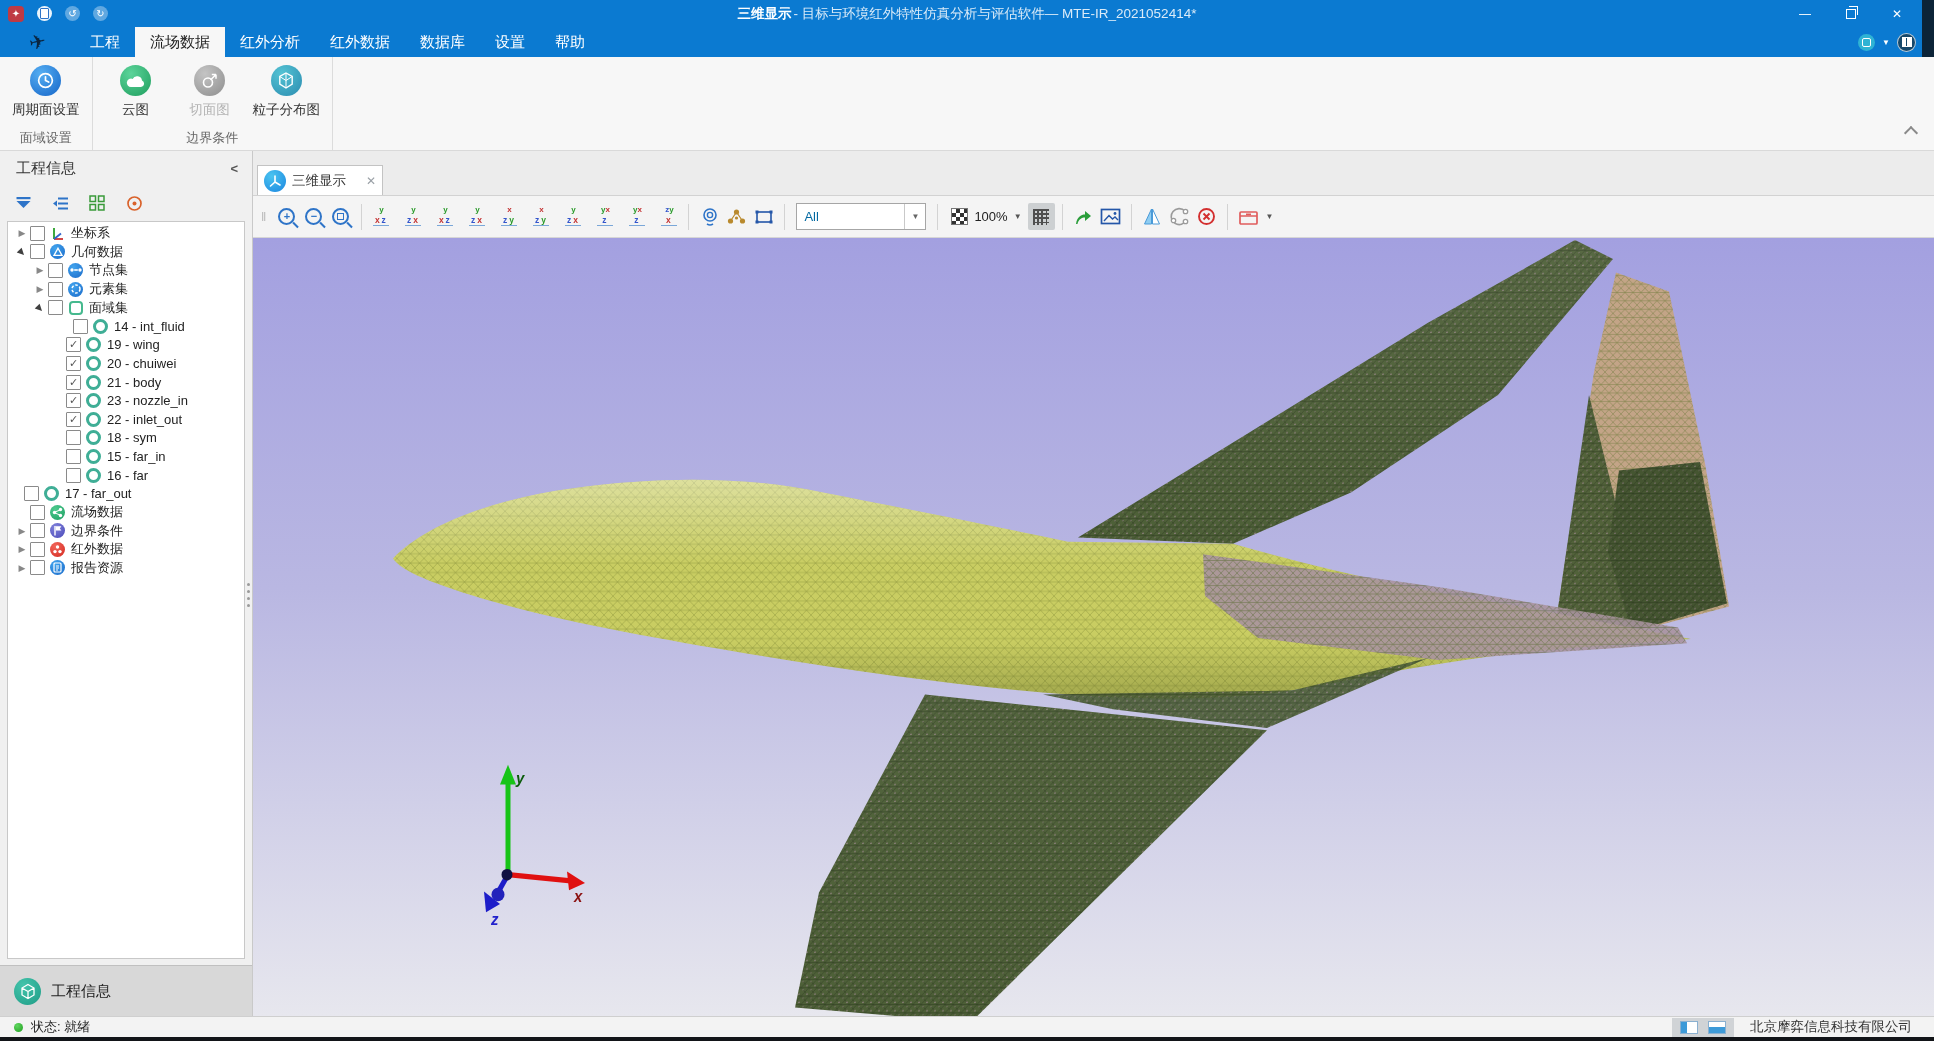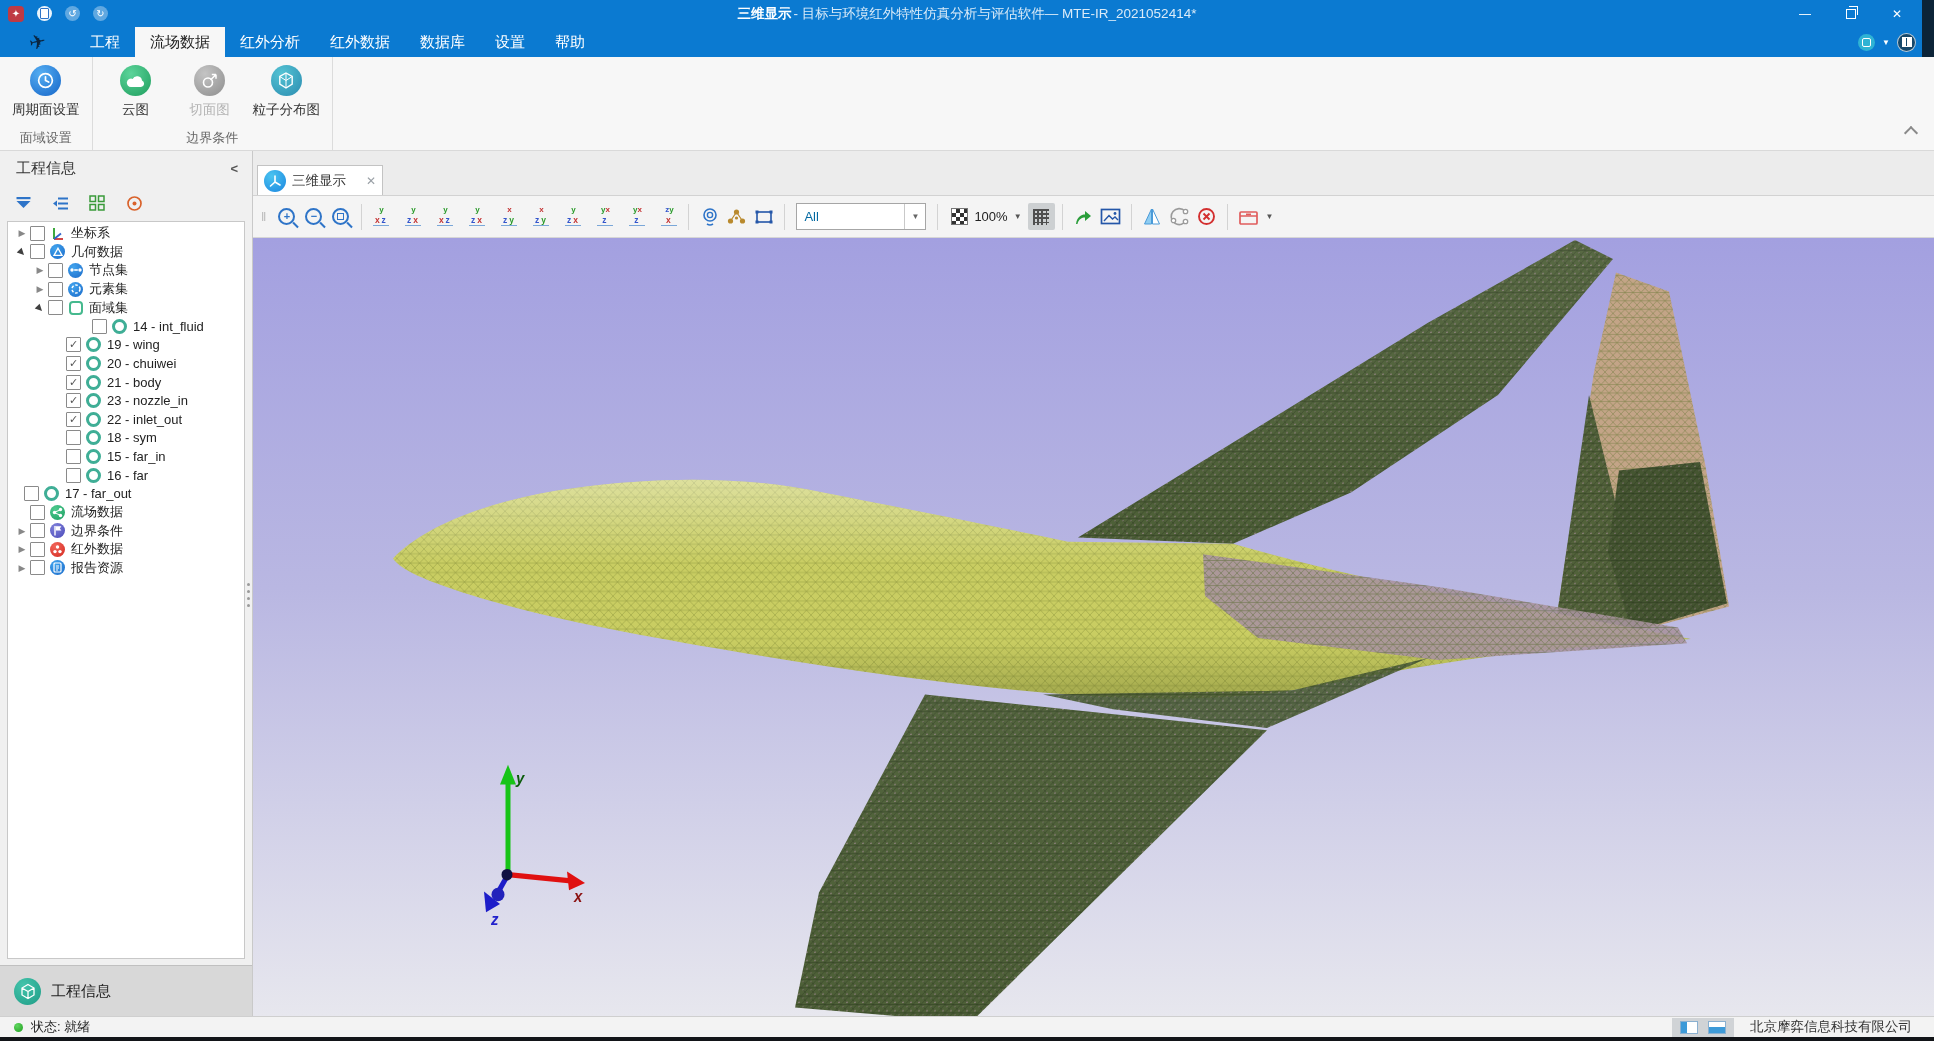--- a/index.html
+++ b/index.html
@@ -305,21 +305,21 @@
           <span>元素集</span>
         </div>
         <div class="tree-row" style="padding-left: 24px;">
           <span class="exp e">▶</span>
           <span class="cb"></span>
           <span class="ticow">
             <span class="sqring"></span>
           </span>
           <span>面域集</span>
         </div>
-        <div class="tree-row" style="padding-left: 68px;">
+        <div class="tree-row" style="padding-left: 49px;">
           <span class="exp"></span>
           <span class="cb"></span>
           <span class="ticow">
             <span class="donut"></span>
           </span>
           <span>14 - int_fluid</span>
         </div>
         <div class="tree-row" style="padding-left: 42px;">
           <span class="exp"></span>
           <span class="cb">✓</span>

